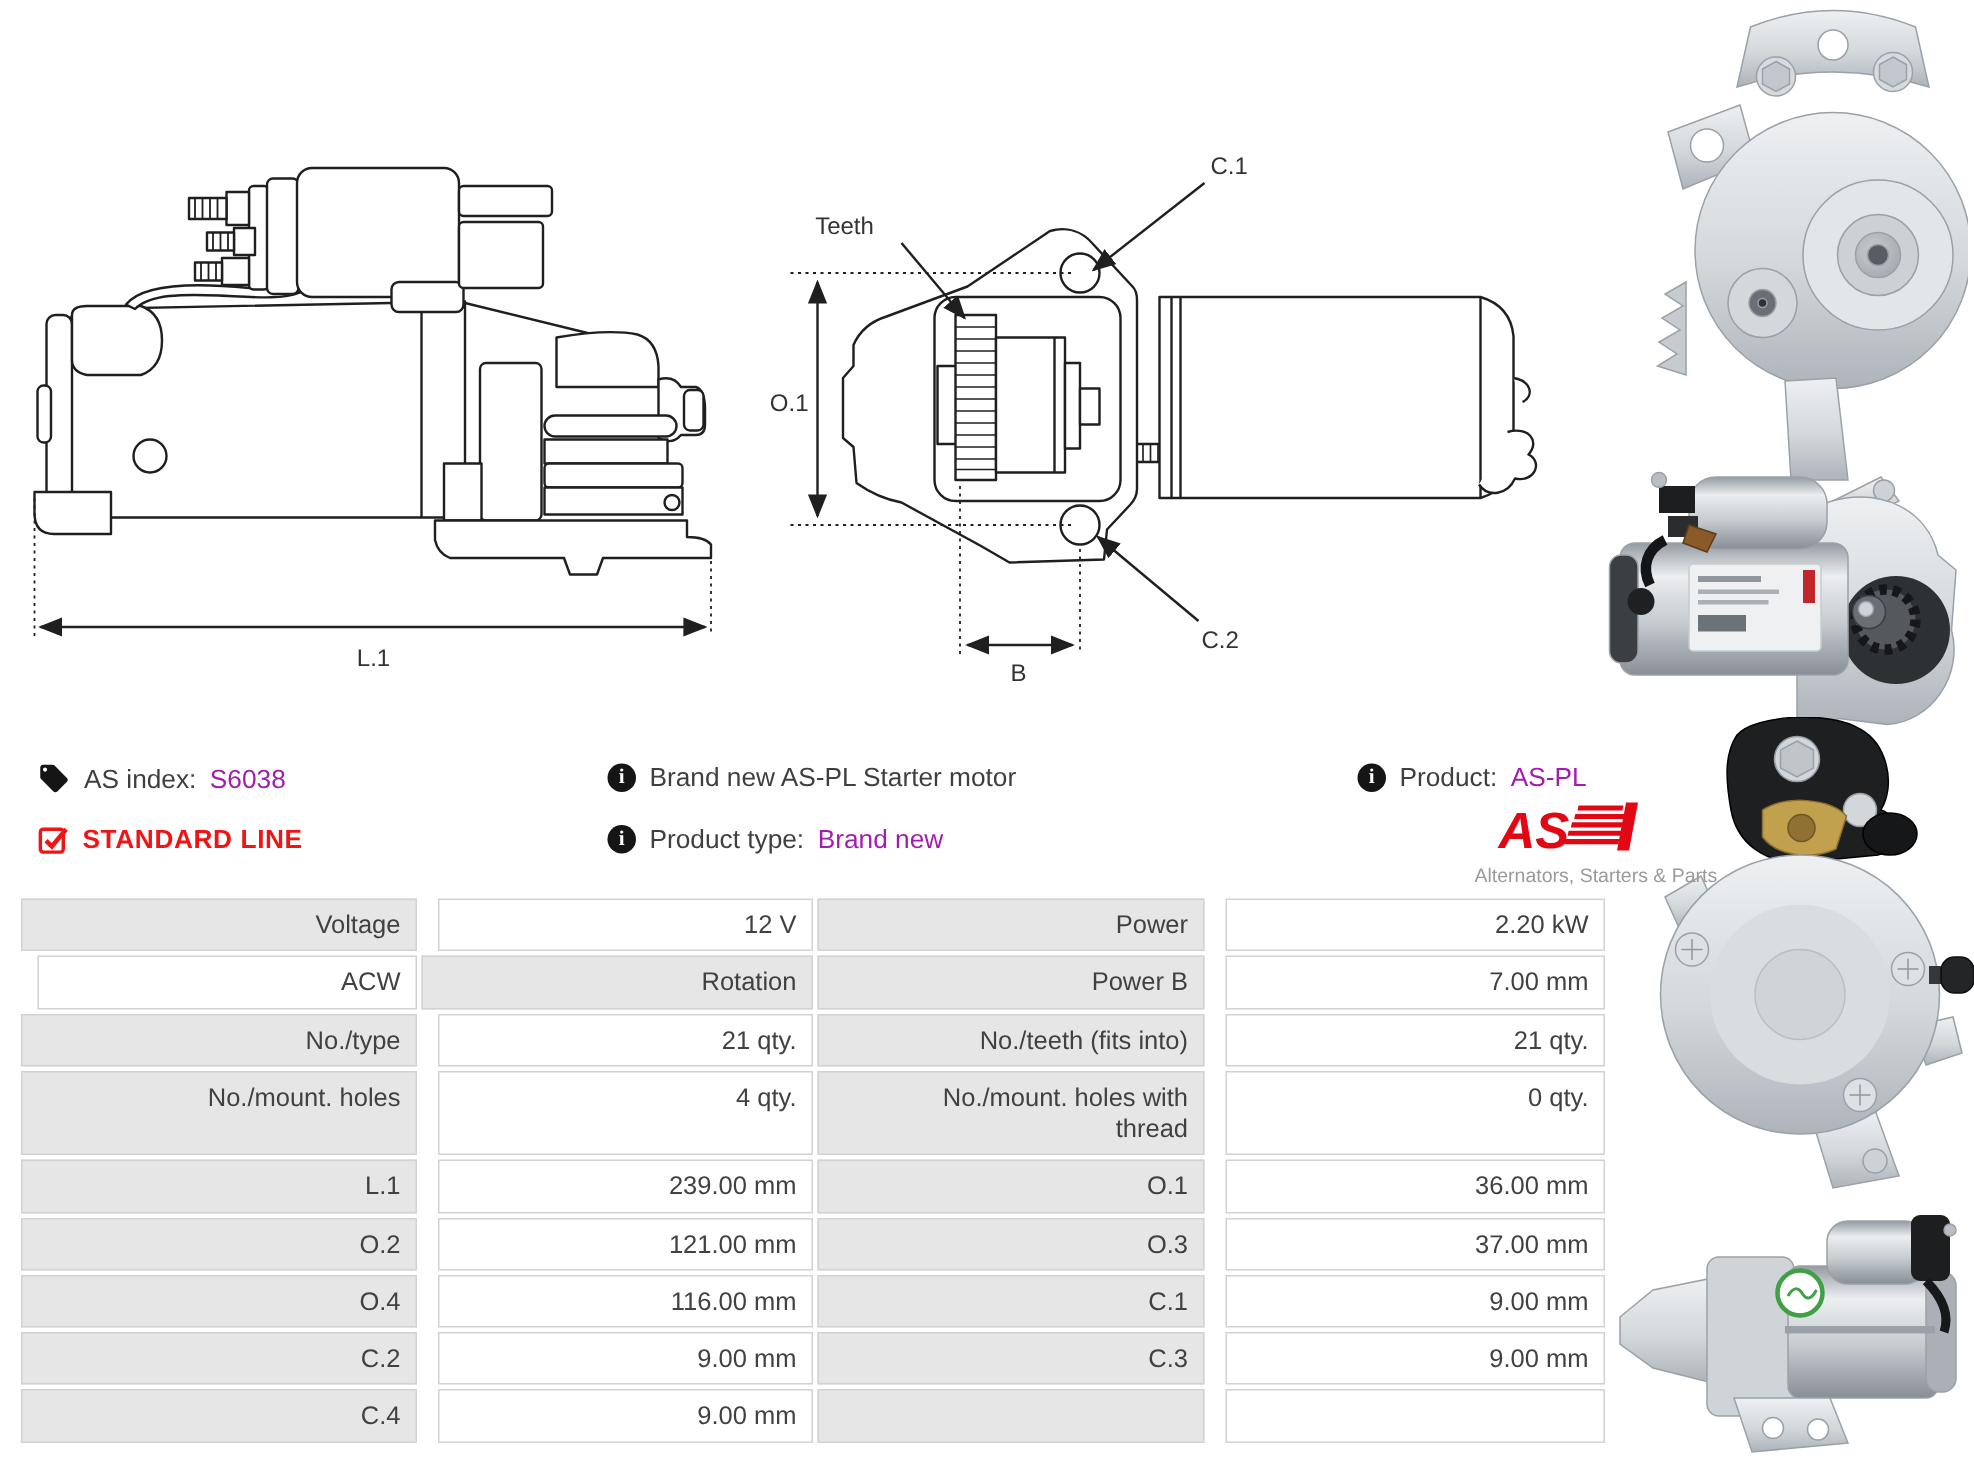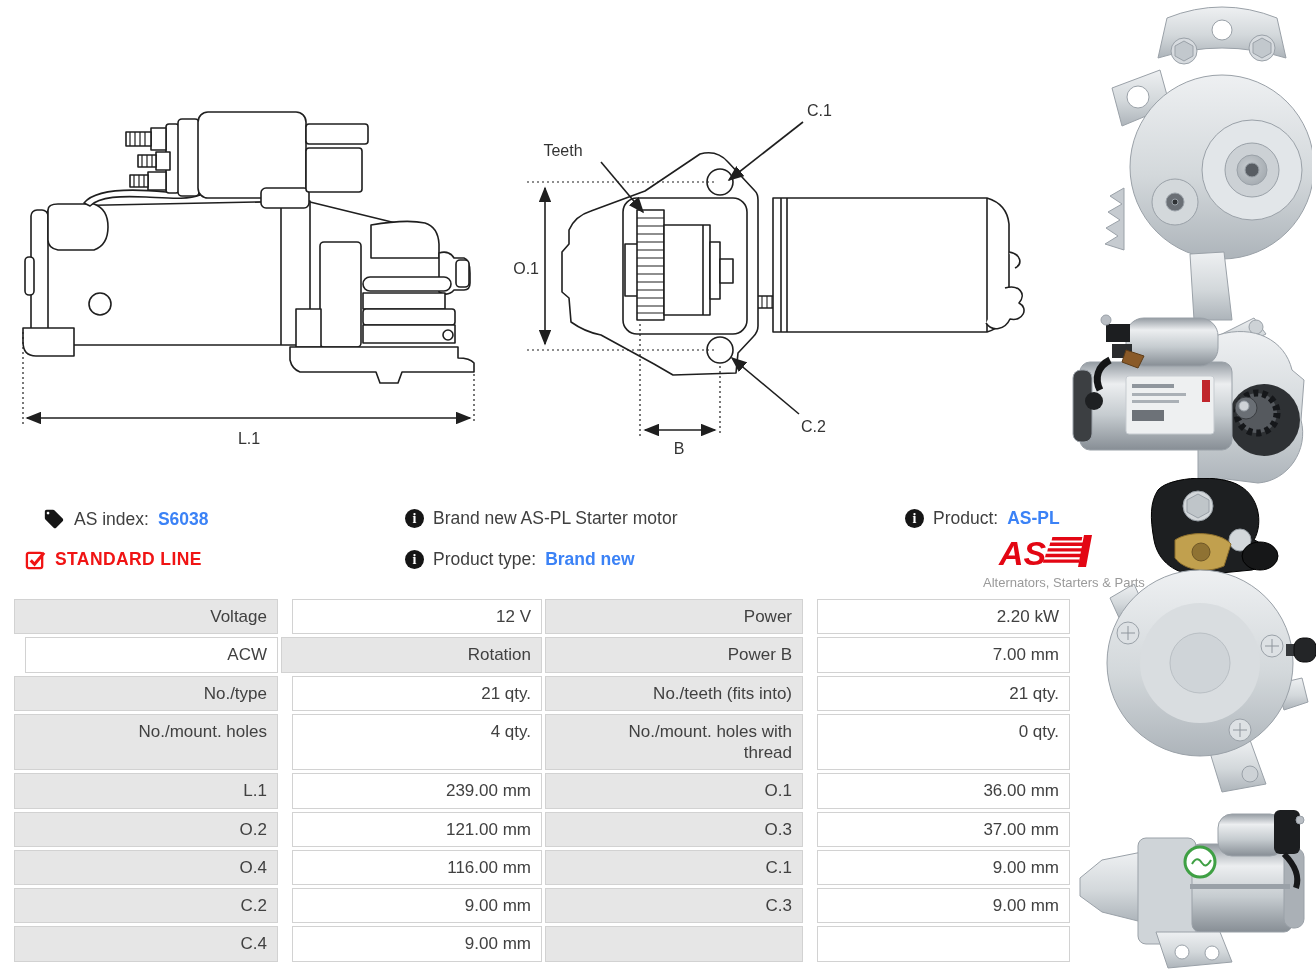--- a/index.html
+++ b/index.html
@@ -7,21 +7,21 @@
         font-family:"Liberation Sans",sans-serif;color:#3f3f3f;}
   svg text{font-family:"Liberation Sans",sans-serif;}
   
   .diagram{position:absolute;}
   .d1{left:18px;top:92px;}
   .d2{left:505px;top:92px;}
   
   .photo{position:absolute;}
   
   .info-line{position:absolute;display:flex;align-items:center;gap:9px;font-size:17.5px;white-space:nowrap;}
-  .info-line b{font-weight:bold;color:#3b82f6;}
+  .info-line b{font-weight:normal;color:#a21caf;}
   .red{color:#f01414;font-weight:bold;letter-spacing:.4px;}
   .iinfo{display:inline-flex;width:19px;height:19px;border-radius:50%;background:#151515;color:#fff;
          align-items:center;justify-content:center;font-family:"Liberation Serif",serif;
          font-weight:bold;font-size:14px;flex:0 0 auto;}
   .logo-box{position:absolute;left:983px;top:534px;width:120px;text-align:center;}
   .logo-tagline{font-size:13px;color:#9a9a9a;margin-top:1px;white-space:nowrap;}
   
   .spec-table{position:absolute;left:14px;top:599px;width:948px;display:grid;
               grid-template-columns:264px 261px 258px 264px;gap:3px;font-size:17px;color:#414141;}
   .td{border:1px solid #d2d2d2;padding:6px 10px;display:flex;justify-content:flex-end;
@@ -278,21 +278,21 @@
       <circle cx="228" cy="28" r="4" fill="#b9bec4"></circle>
       <path d="M212,62 C222,72 228,84 224,96" stroke="#17181a" stroke-width="6" fill="none"></path>
       <circle cx="128" cy="70" r="15" fill="#ffffff" stroke="#3fa044" stroke-width="3"></circle>
       <path d="M120,72 q5,-9 10,-1 q4,6 9,-3" stroke="#3fa044" stroke-width="2" fill="none"></path>
       <polygon points="84,140 148,140 160,170 96,176" fill="url(#mtl)"></polygon>
       <circle cx="110" cy="160" r="7" fill="#fff"></circle>
       <circle cx="140" cy="161" r="7" fill="#fff"></circle>
     </svg>
   </div>
 
-  <div class="info-line" style="left:43px;top:508px;">
+  <div class="info-line" style="left:25px;top:508px;">
     <svg width="22" height="22" viewBox="0 0 24 24">
       <path fill="#151515" d="M21.41 11.58l-9-9C12.05 2.22 11.55 2 11 2H4c-1.1 0-2 .9-2 2v7c0 .55.22 1.05.59 1.42l9 9c.36.36.86.58 1.41.58s1.05-.22 1.41-.59l7-7c.37-.36.59-.86.59-1.41s-.22-1.06-.59-1.42zM5.5 7C4.67 7 4 6.33 4 5.5S4.67 4 5.5 4 7 4.67 7 5.5 6.33 7 5.5 7z"></path>
     </svg>
     <span>AS index:</span>
     <b>S6038</b>
   </div>
 
   <div class="info-line" style="left:25px;top:549px;">
     <svg width="21" height="21" viewBox="0 0 22 22">
       <rect x="2" y="4" width="16" height="16" rx="2" fill="none" stroke="#f01414" stroke-width="2.4"></rect>

